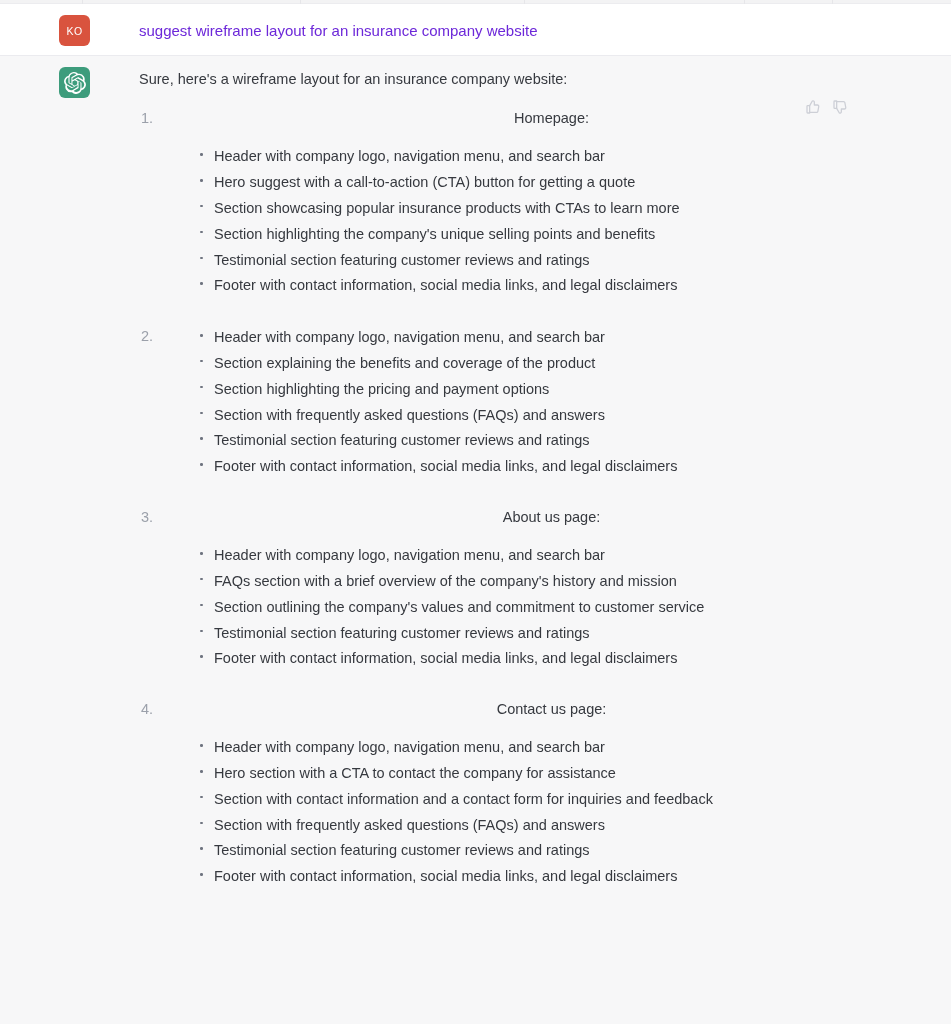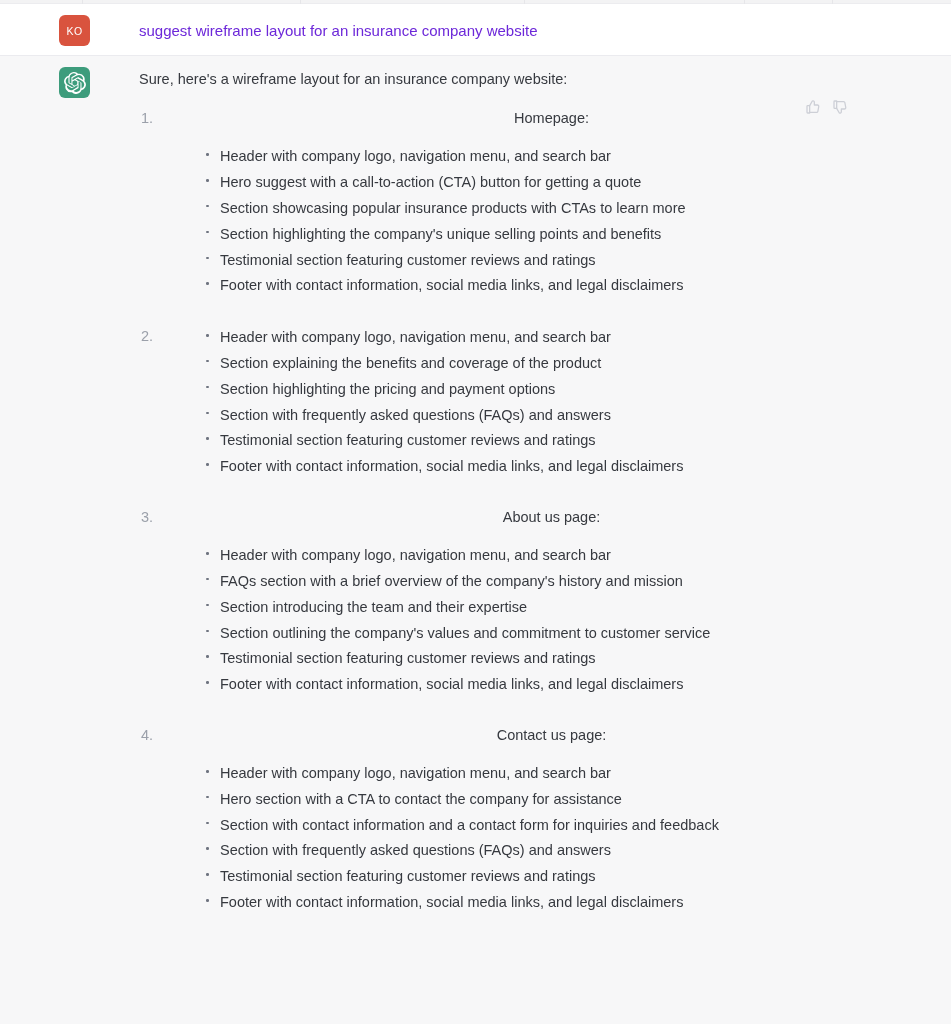--- a/index.html
+++ b/index.html
@@ -159,21 +159,21 @@
   .section-title {
     color: #36393f;
     font-size: 14.5px;
     line-height: 1.6;
     margin: 0 0 14px 0;
     text-align: center;
   }
 
   ul.bullets {
     list-style: none;
-    margin: 7px;
+    margin: 1px;
     padding: 0 0 0 22px;
   }
   ul.bullets > li.bullet {
     position: relative;
     padding-left: 15px;
     color: #36393f;
     font-size: 14.5px;
     line-height: 1.78;
     white-space: nowrap;
   }
@@ -267,21 +267,20 @@
             <li class="bullet">Footer with contact information, social media links, and legal disclaimers</li>
           </ul>
         </li>
 
         <li class="section">
           <span class="section-num">3.</span>
           <div class="section-title">About us page:</div>
           <ul class="bullets">
             <li class="bullet">Header with company logo, navigation menu, and search bar</li>
             <li class="bullet">FAQs section with a brief overview of the company's history and mission</li>
-            <li class="bullet">Section introducing the team and their expertise</li>
             <li class="bullet">Section outlining the company's values and commitment to customer service</li>
             <li class="bullet">Testimonial section featuring customer reviews and ratings</li>
             <li class="bullet">Footer with contact information, social media links, and legal disclaimers</li>
           </ul>
         </li>
 
         <li class="section">
           <span class="section-num">4.</span>
           <div class="section-title">Contact us page:</div>
           <ul class="bullets">

